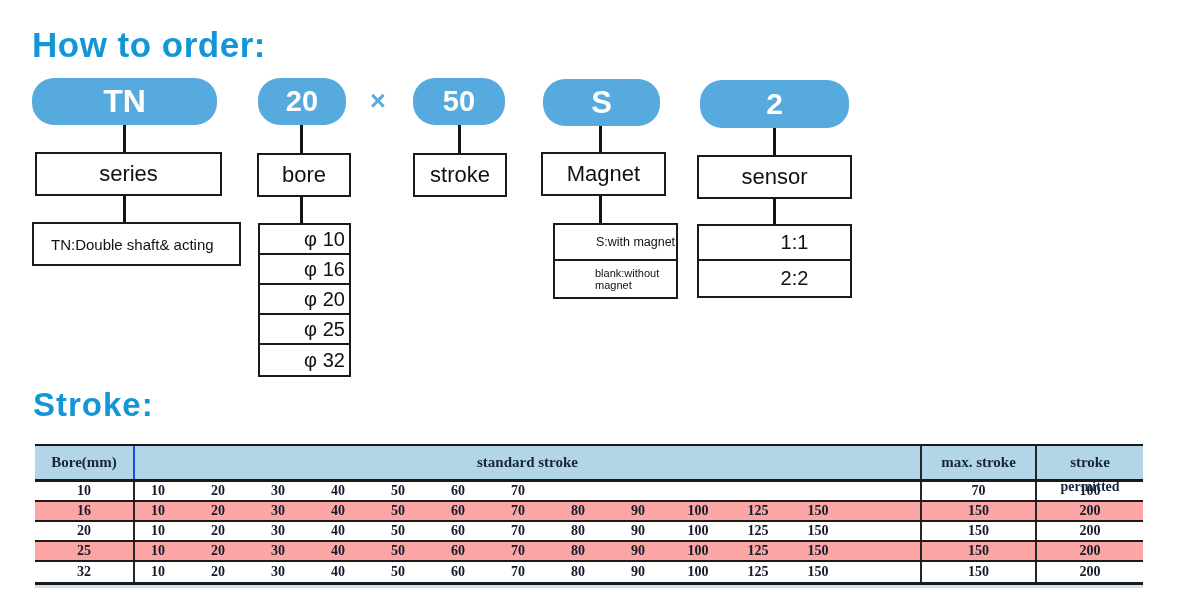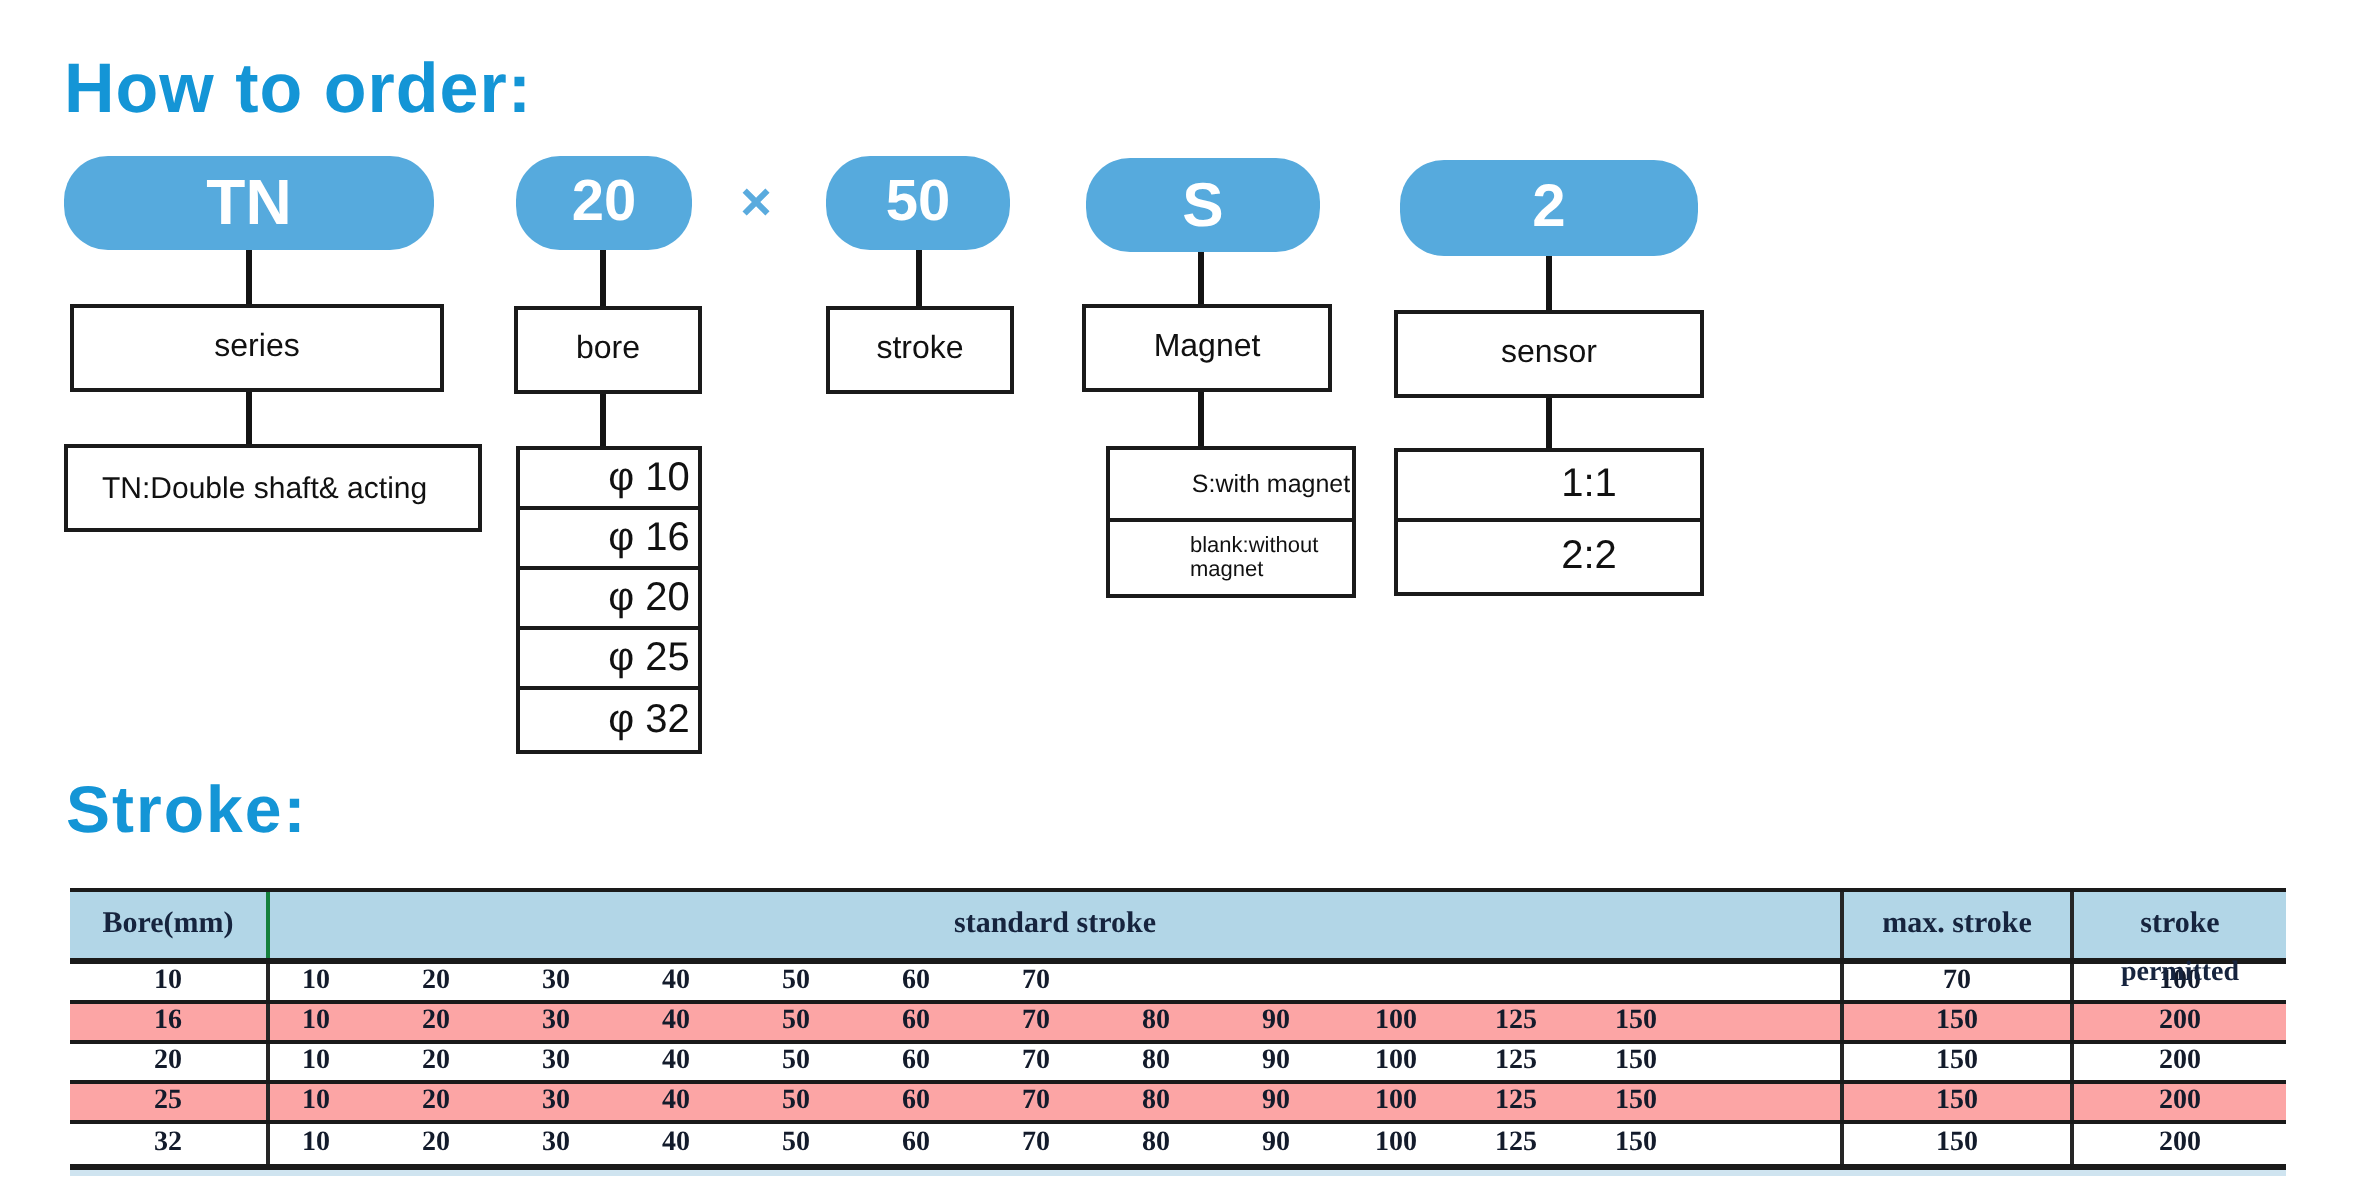--- a/index.html
+++ b/index.html
@@ -33,21 +33,21 @@
   .c-stroke-top{left:458px;top:125px;height:28px;}
   .c-magnet-top{left:599px;top:126px;height:26px;}
   .c-sensor-top{left:773px;top:128px;height:27px;}
   .c-series-bot{left:123px;top:192px;height:30px;}
   .c-bore-bot{left:300px;top:193px;height:30px;}
   .c-magnet-bot{left:599px;top:192px;height:31px;}
   .c-sensor-bot{left:773px;top:195px;height:29px;}
   
   .lbox{
     background:#ffffff;border:2px solid #1a1a1a;color:#111;
-    display:flex;align-items:center;justify-content:center;font-size:16px;
+    display:flex;align-items:center;justify-content:center;font-size:22px;
   }
   .box-series{left:35px;top:152px;width:183px;height:40px;}
   .box-bore{left:257px;top:153px;width:90px;height:40px;}
   .box-stroke{left:413px;top:153px;width:90px;height:40px;}
   .box-magnet{left:541px;top:152px;width:121px;height:40px;}
   .box-sensor{left:697px;top:155px;width:151px;height:40px;}
   .box-tn-desc{left:32px;top:222px;width:188px;height:40px;font-size:15px;justify-content:flex-start;padding-left:17px;letter-spacing:0;}
   .optstack{background:#ffffff;border:2px solid #1a1a1a;}
   .optstack .opt{
     display:flex;align-items:center;justify-content:center;color:#111;
@@ -67,21 +67,21 @@
     left:35px;top:444px;width:1108px;
     border-top:2px solid #1a1a1a;border-bottom:3px solid #1a1a1a;
     font-family:"Liberation Serif","DejaVu Serif",serif;font-weight:bold;
   }
   .thead{
     display:grid;grid-template-columns:100px 785px 115px 108px;
     height:33px;background:#b2d6e7;border-bottom:3px solid #1a1a1a;
     color:#16243e;font-size:15px;align-items:center;
   }
   .thead .hcell{text-align:center;height:100%;display:flex;align-items:center;justify-content:center;box-sizing:border-box;}
-  .h-bore{border-right:2px solid #15803d;font-family:Liberation Serif, serif;}
+  .h-bore{border-right:2px solid #1d4ed8;font-family:Liberation Serif, serif;}
   .h-max{border-left:2px solid #262626;}
   .h-permitted{border-left:2px solid #262626;position:relative;overflow:visible;z-index:5;}
   .permitted-overflow{
     position:absolute;left:0;right:0;bottom:-15px;text-align:center;
     font-size:14px;color:#16243e;z-index:6;line-height:14px;
   }
   .trow{
     display:grid;grid-template-columns:100px repeat(12,60px) 65px 115px 108px;
     height:20px;border-bottom:2px solid #1a1a1a;box-sizing:border-box;
     color:#131b2b;font-size:14px;align-items:center;background:#ffffff;

